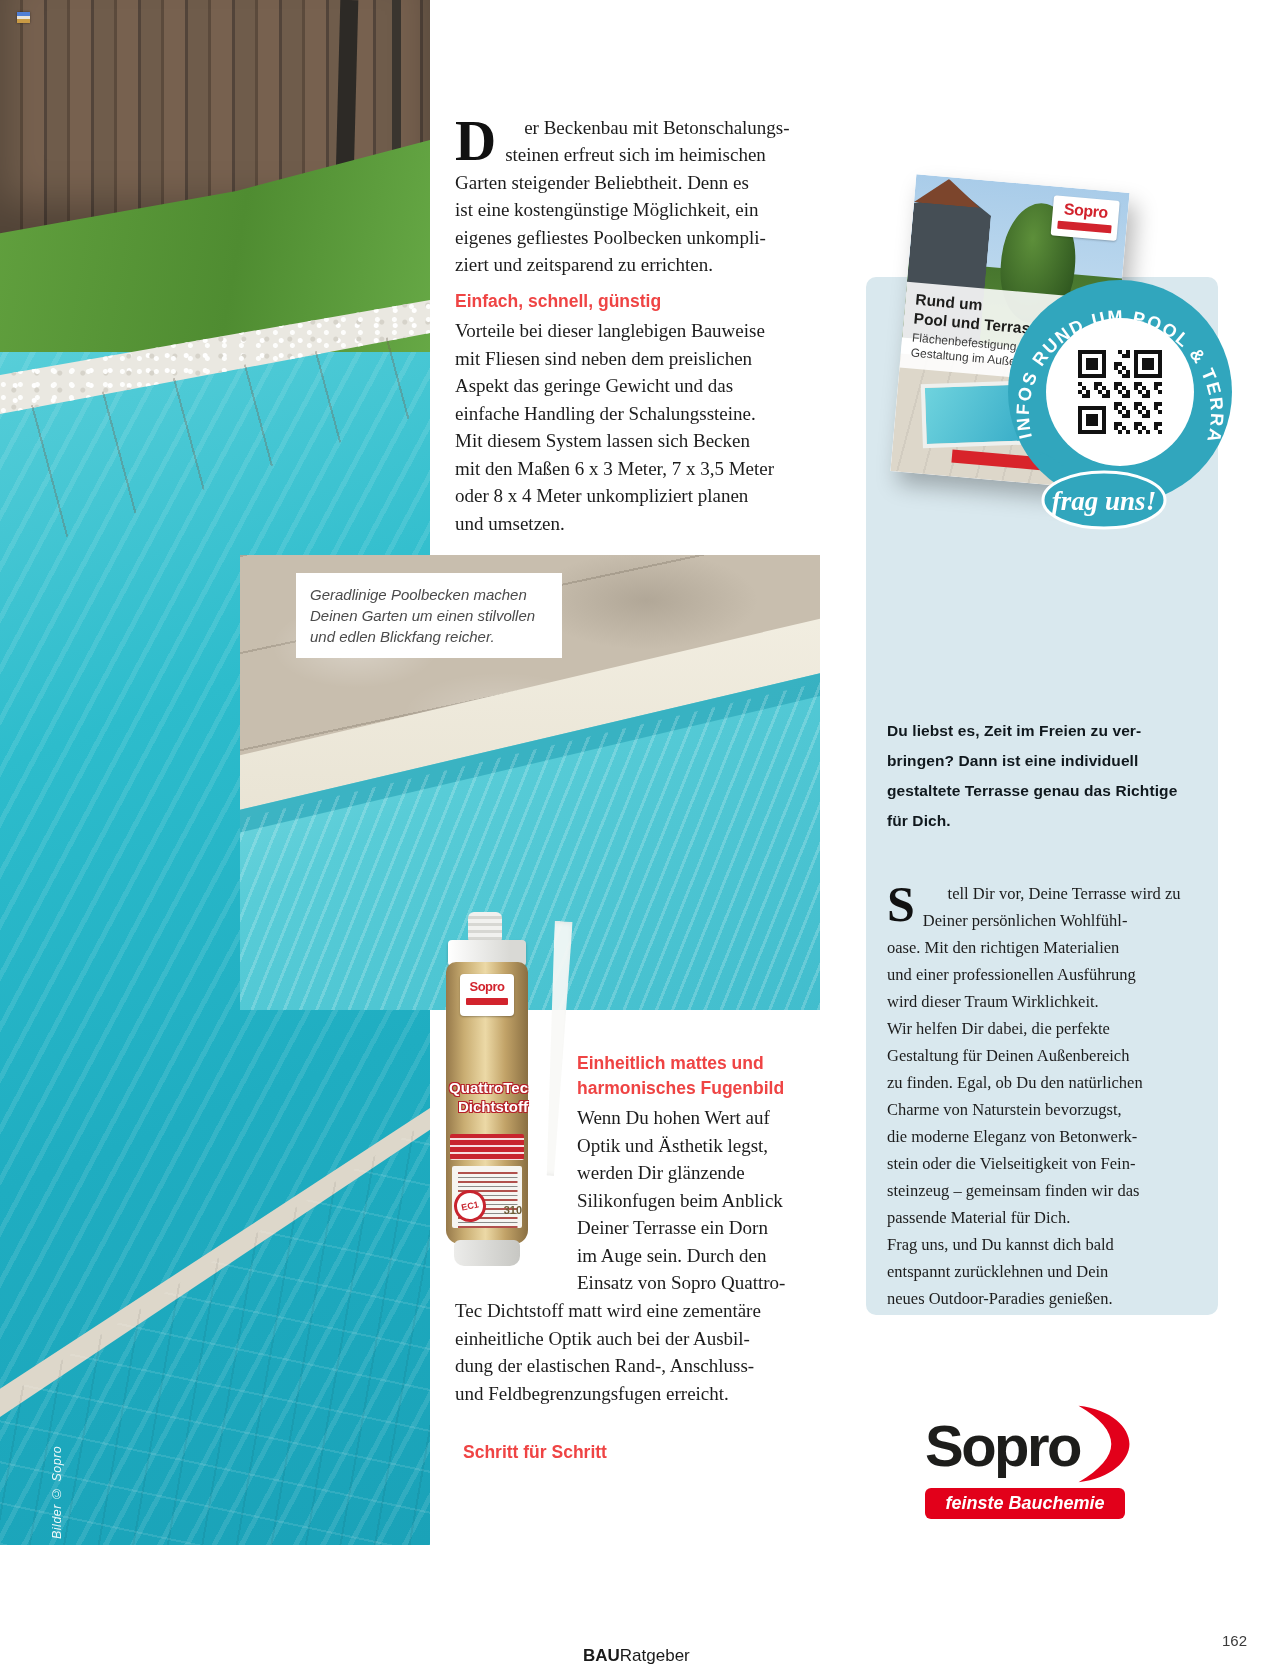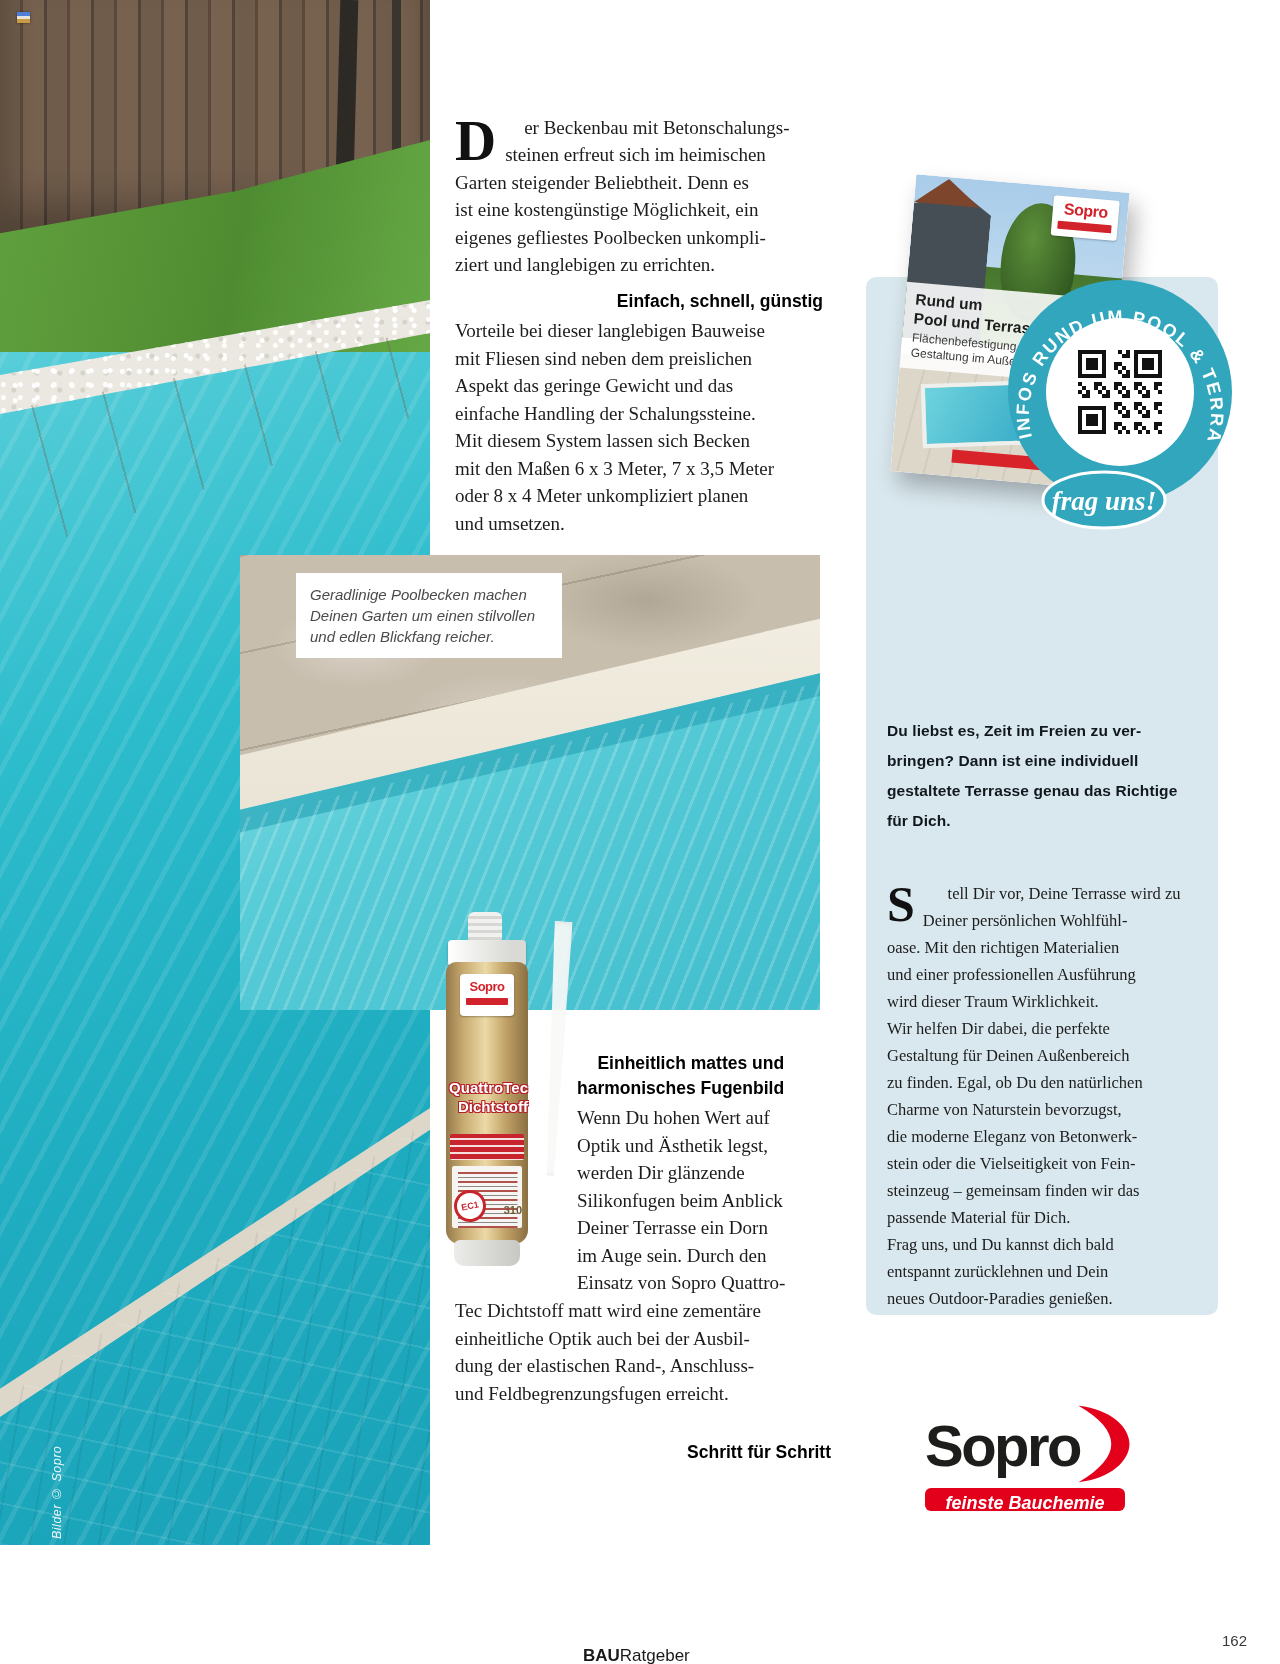--- a/index.html
+++ b/index.html
@@ -2,21 +2,21 @@
 <html><head>
 <meta charset="utf-8">
 <style>
   html,body{margin:0;padding:0;background:#ffffff;}
   #page{position:relative;width:1280px;height:1664px;background:#fff;overflow:hidden;
         font-family:"Liberation Serif",serif;color:#1a1a1a;}
   #page *{box-sizing:border-box;}
   .abs{position:absolute;}
   .pre{white-space:pre;}
   .serif{font-family:"Liberation Serif",serif;font-size:19px;line-height:27.5px;color:#1c1c1c;}
-  .sans-h{font-family:"Liberation Sans",sans-serif;font-weight:700;font-size:17.5px;color:#000000;text-align:right;}
+  .sans-h{font-family:"Liberation Sans",sans-serif;font-weight:700;font-size:17.5px;color:#ef4444;}
   .dropcap{float:left;font:700 57px/47px "Liberation Serif",serif;padding:3px 9px 0 0;color:#111;}
   .dropcap-s{float:left;font:700 50px/42px "Liberation Serif",serif;padding:3px 8px 0 0;color:#111;}
 
   
   #main-photo{left:0;top:0;width:430px;height:1545px;overflow:hidden;
     background:linear-gradient(160deg,#8fe2e4 0%,#55cdd8 22%,#2dbccc 45%,#1fadc1 70%,#1aa2b8 100%);}
   #main-photo .sparkle{position:absolute;inset:0;
     background:repeating-linear-gradient(118deg,rgba(255,255,255,.10) 0 5px,transparent 5px 24px);}
   .fence{position:absolute;left:0;top:0;width:100%;height:238px;
     background:repeating-linear-gradient(90deg,#6f5c4b 0 20px,#5b4a3c 20px 23px,#77614f 23px 44px,#52443a 44px 47px);
@@ -138,21 +138,21 @@
   .br-redstrip{position:absolute;left:60px;bottom:14px;width:92px;height:13px;background:#d8232a;}
 
   
   #badge-svg{left:993px;top:272px;z-index:6;}
 
   
   #sopro-logo{left:925px;top:1408px;width:210px;z-index:2;}
   .sl-row{display:flex;align-items:center;}
   .sl-name{font:700 58px/60px "Liberation Sans",sans-serif;color:#1d1d1b;letter-spacing:-2.5px;}
   .sl-swoosh{margin-left:-4px;margin-top:-4px;}
-  .sl-bar{margin-top:4px;width:200px;height:23px;background:#e2001a;border-radius:6px;
+  .sl-bar{margin-top:4px;width:200px;height:31px;background:#e2001a;border-radius:6px;
     text-align:center;font:italic 700 18px/31px "Liberation Sans",sans-serif;color:#fff;}
 
   
   .footer-brand{left:583px;top:1630px;font-family:"Liberation Sans",sans-serif;font-size:17px;color:#1a1a1a;margin-top:16px;}
   .footer-brand b{font-weight:700;}
   .page-num{left:1222px;top:1632px;font:15px "Liberation Sans",sans-serif;color:#3a3a3a;}
 
   .endmark{font-family:"Liberation Sans",sans-serif;font-weight:700;color:#2aa5bd;font-size:22px;}
 </style>
 </head>
@@ -186,21 +186,21 @@
 und edlen Blickfang reicher.</div>
     </div>
   </div>
 
   <div class="abs midcol serif pre" style="top:86px;">
     <span class="dropcap">D</span><span>er Beckenbau mit Betonschalungs-
 steinen erfreut sich im heimischen
 Garten steigender Beliebtheit. Denn es
 ist eine kostengünstige Möglichkeit, ein
 eigenes gefliestes Poolbecken unkompli-
-ziert und langlebigen zu errichten.</span>
+ziert und zeitsparend zu errichten.</span>
   </div>
 
   <div class="abs midcol sans-h" style="top:291px;">Einfach, schnell, günstig</div>
 
   <div class="abs midcol serif pre" style="top:317px;">Vorteile bei dieser langlebigen Bauweise
 mit Fliesen sind neben dem preislichen
 Aspekt das geringe Gewicht und das
 einfache Handling der Schalungssteine.
 Mit diesem System lassen sich Becken
 mit den Maßen 6 x 3 Meter, 7 x 3,5 Meter

